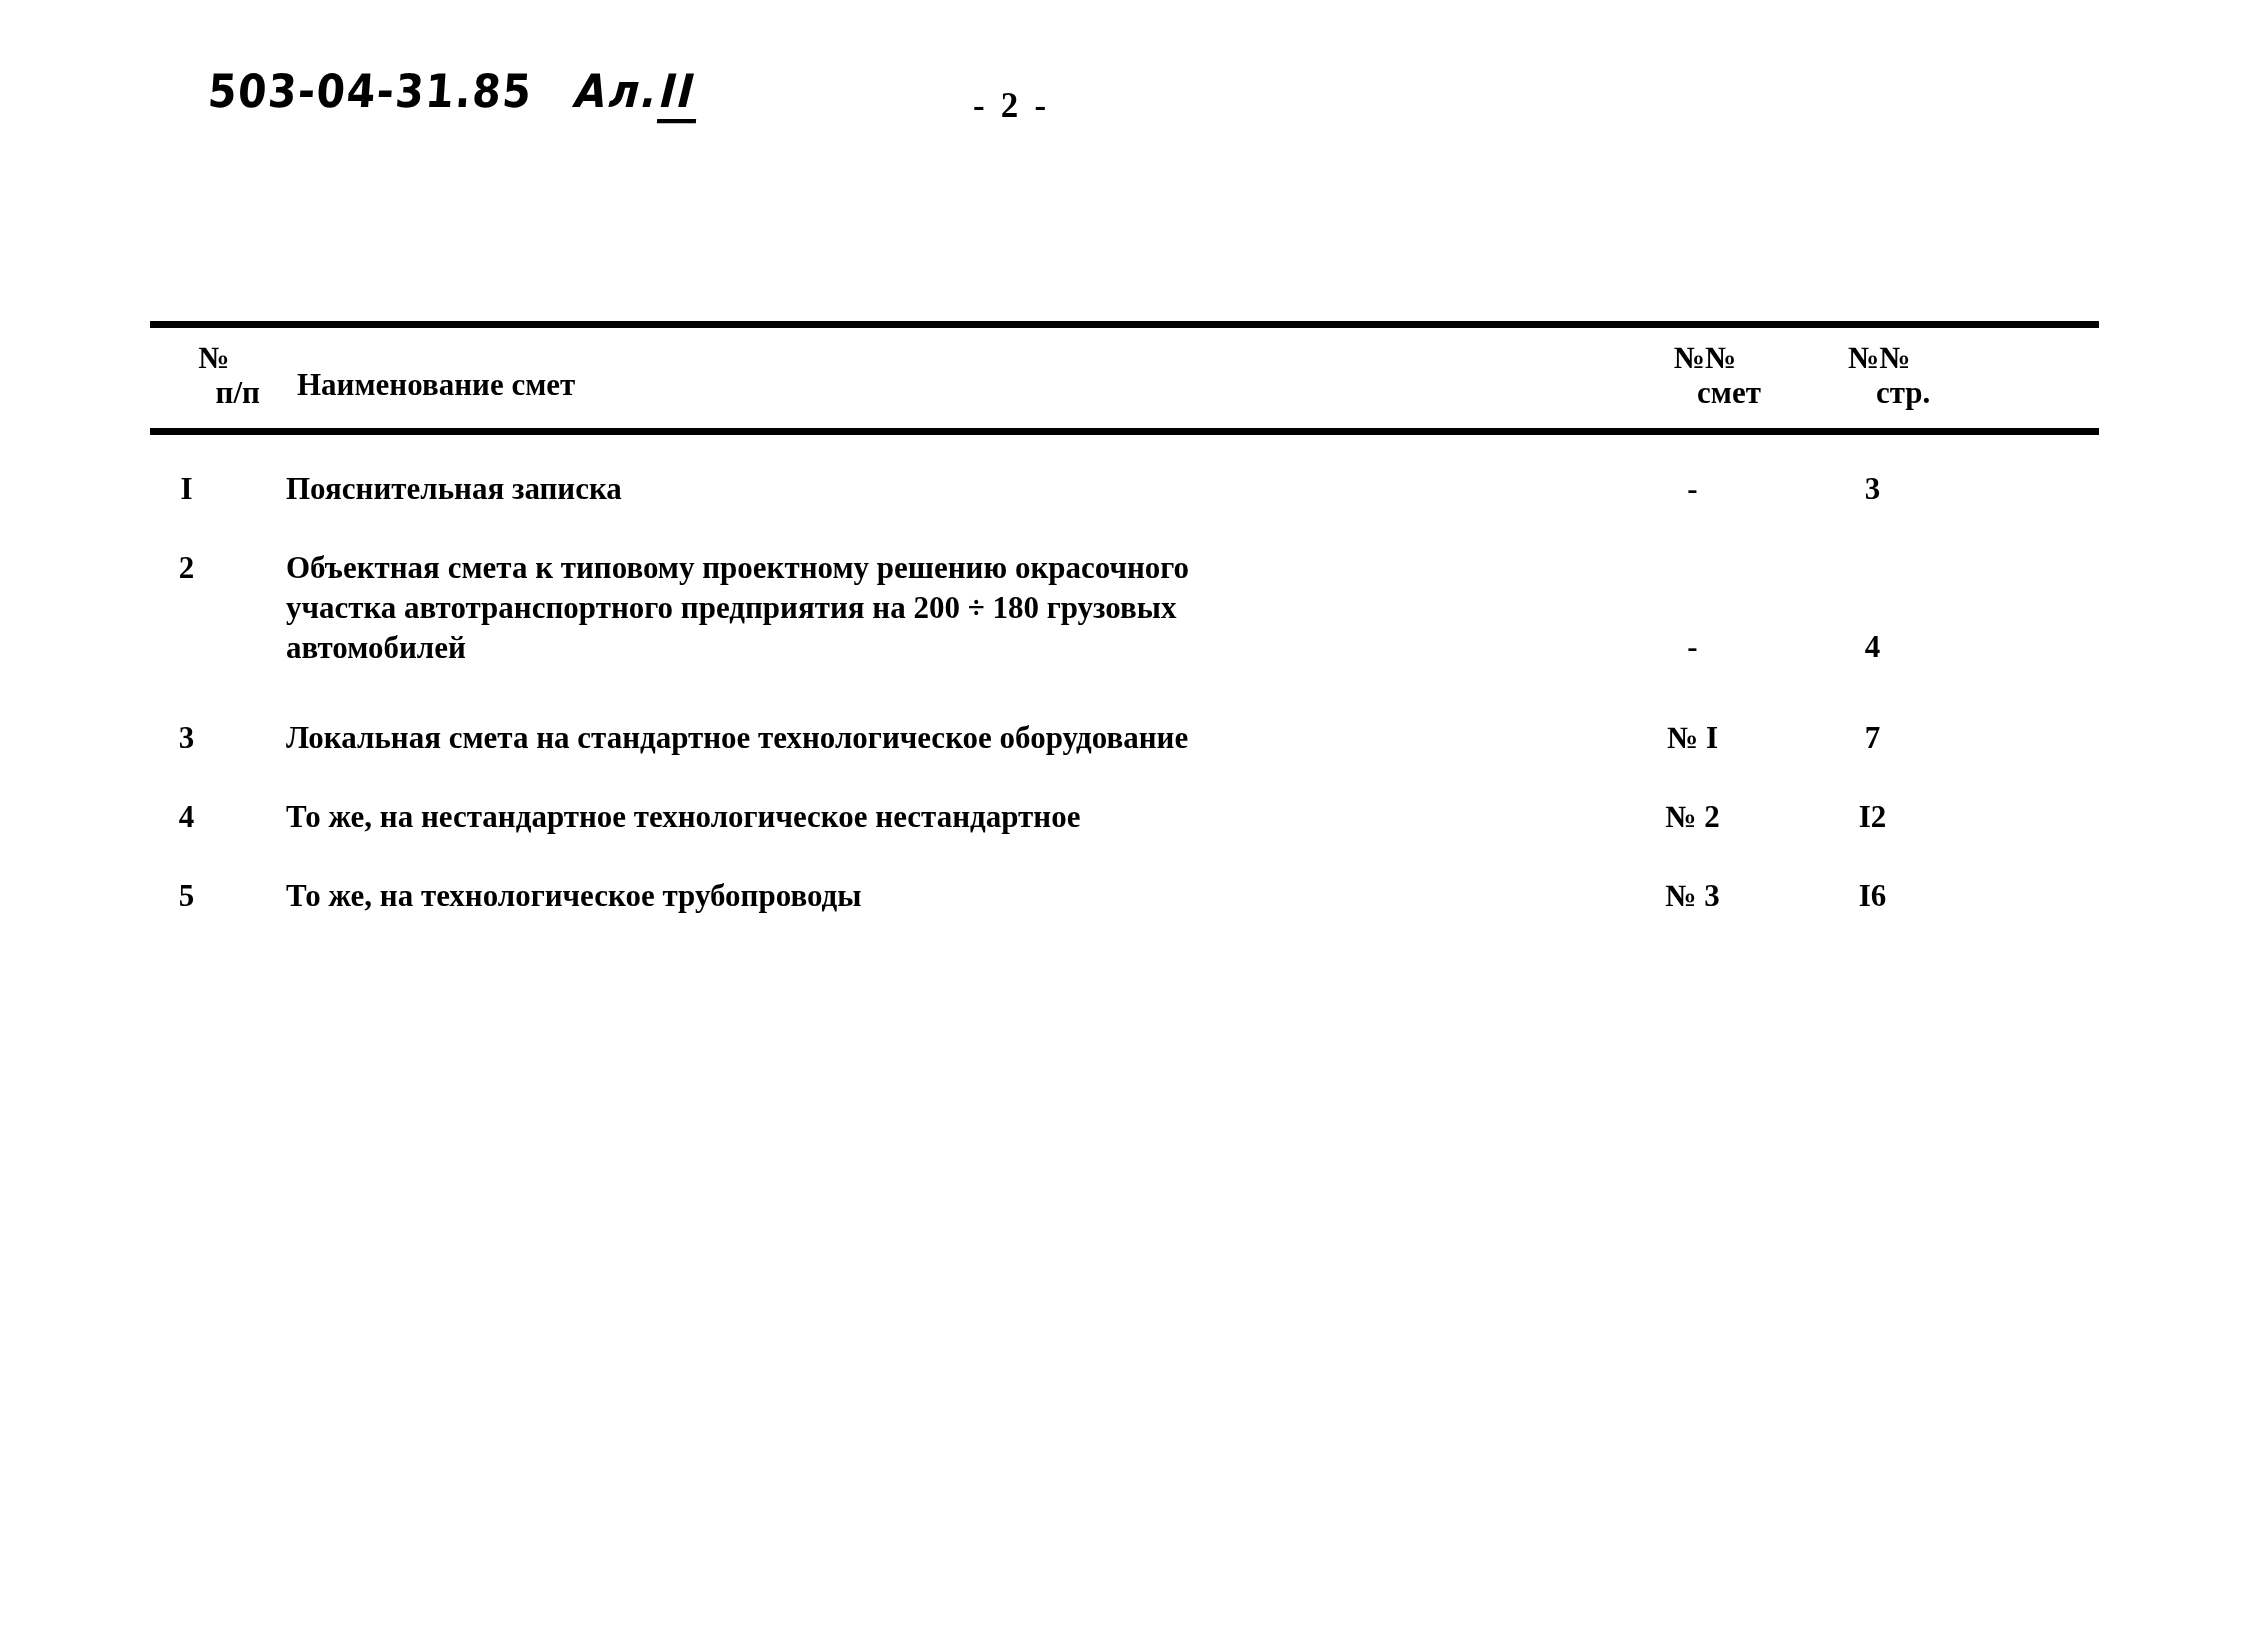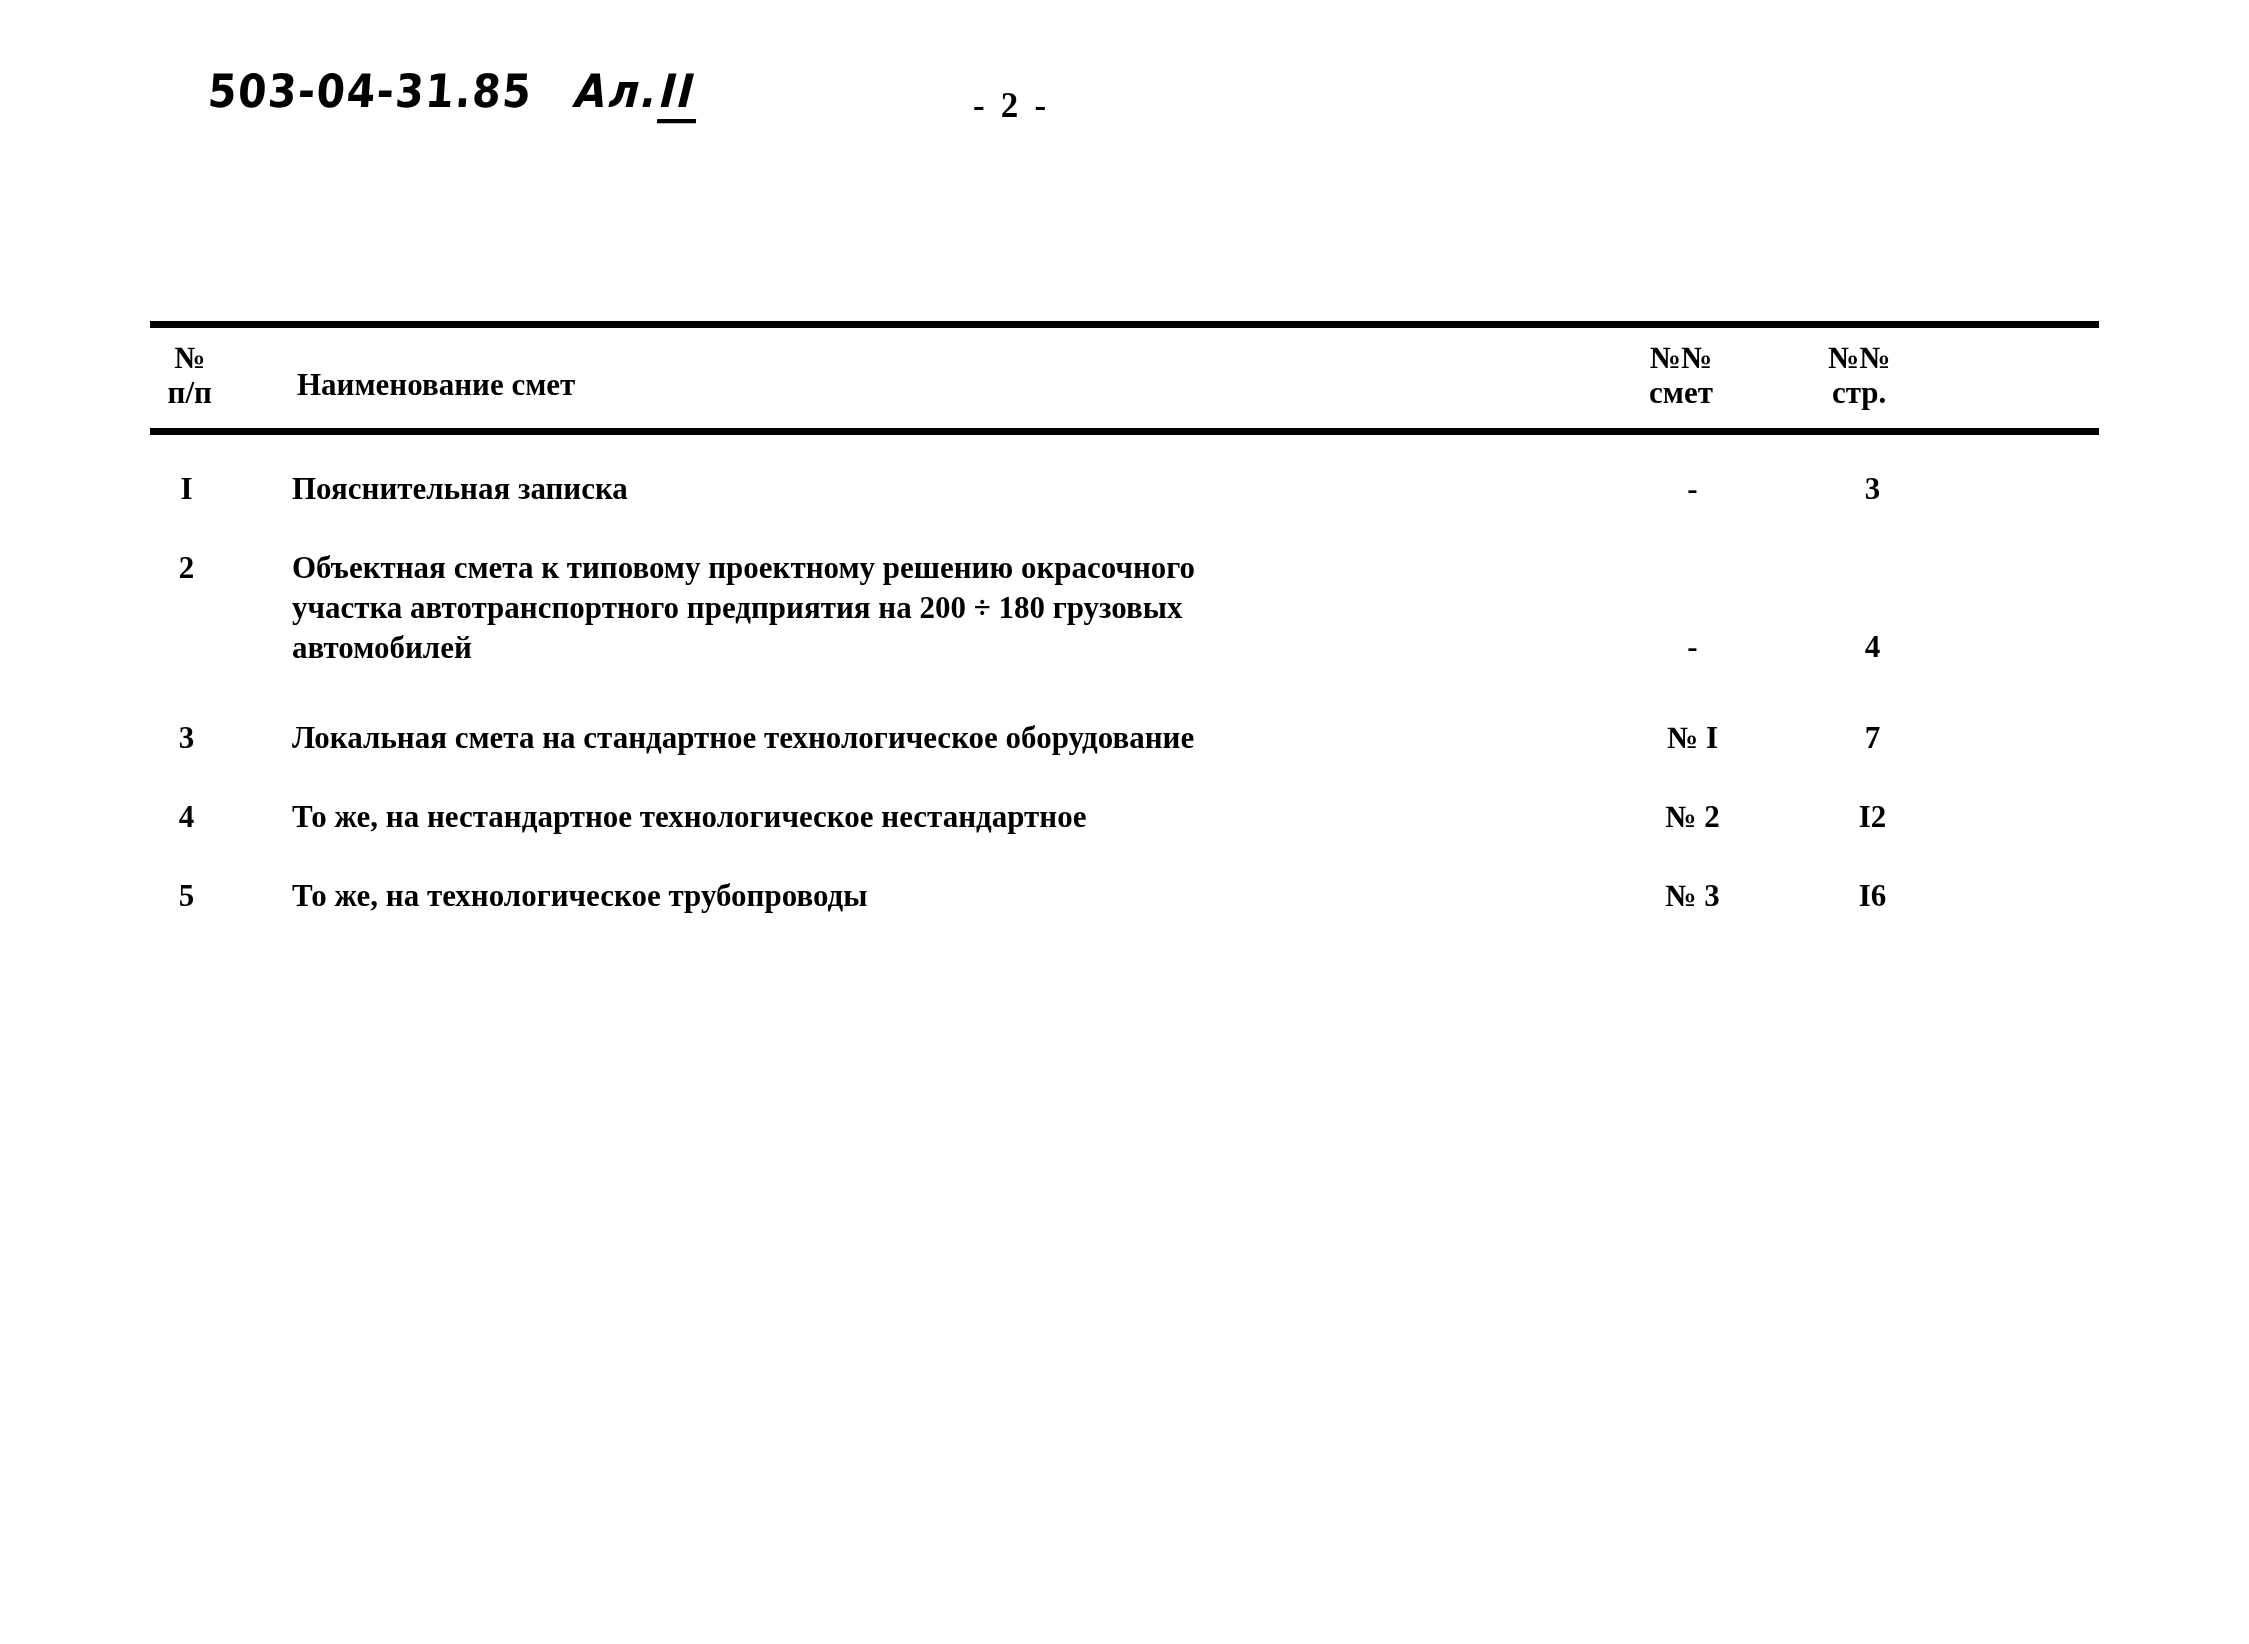--- a/index.html
+++ b/index.html
@@ -102,21 +102,21 @@
     font-size: 31px;
     font-weight: 700;
     line-height: 1.12;
     white-space: nowrap;
   }
   .th-num   { left: 17.6px;   top: 10.3px;  text-align: center; }
   .th-name  { left: 147px;  top: 37px; }
   .th-smeta { left: 1499px; top: 10.3px;  text-align: center; }
   .th-page  { left: 1678px; top: 10.3px;  text-align: center; }
   .th .l1 { display: block; }
-  .th .l2 { display: block; }
+  .th .l2 { display: block; margin-left: 48px; }
 
   
   .tbody {
     position: absolute;
     left: 150px;
     top: 469px;
     width: 1949px;
   }
   .row {
     position: absolute;
@@ -129,21 +129,21 @@
   }
   .row .c-num {
     position: absolute;
     left: 0;
     width: 73px;
     text-align: center;
     white-space: nowrap;
   }
   .row .c-name {
     position: absolute;
-    left: 142px;
+    left: 136px;
     width: 1356px;
     white-space: pre-line;
   }
   .row .c-smeta {
     position: absolute;
     left: 1458px;
     width: 169px;
     text-align: center;
     white-space: nowrap;
   }

